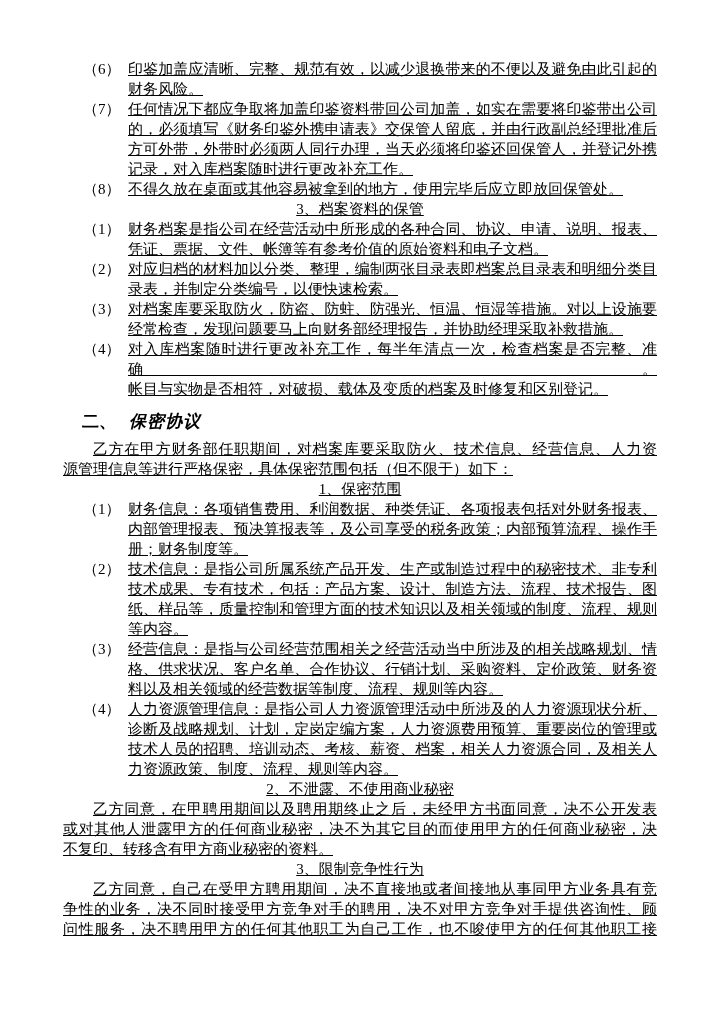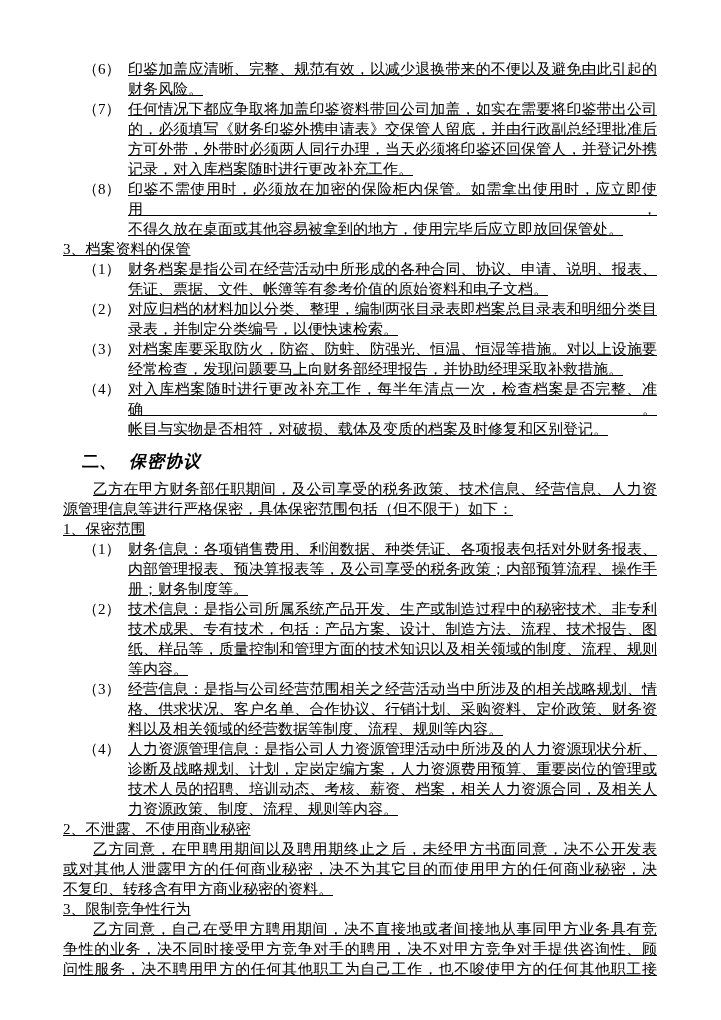--- a/index.html
+++ b/index.html
@@ -29,21 +29,21 @@
     text-align-last: justify;
   }
   .item { display: flex; }
   .item .num {
     flex: 0 0 65px;
     box-sizing: border-box;
     padding-left: 20px;
     white-space: nowrap;
   }
   .item .body { flex: 1; min-width: 0; }
-  .subhead { white-space: nowrap; }
+  .subhead { white-space: nowrap; text-align: center; }
   .para .indent { padding-left: 30px; }
   .heading {
     display: flex;
     font-weight: bold;
     font-size: 17px;
     line-height: 22px;
     margin: 12px 0 6px 0;
   }
   .heading .hnum {
     flex: 0 0 66px;
@@ -73,21 +73,20 @@
         <div class="line j">任何情况下都应争取将加盖印鉴资料带回公司加盖，如实在需要将印鉴带出公司</div>
         <div class="line j">的，必须填写《财务印鉴外携申请表》交保管人留底，并由行政副总经理批准后</div>
         <div class="line j">方可外带，外带时必须两人同行办理，当天必须将印鉴还回保管人，并登记外携</div>
         <div class="line">记录，对入库档案随时进行更改补充工作。</div>
       </div>
     </div>
 
     <div class="item">
       <span class="num">（8）</span>
       <div class="body">
-        <div class="line j">印鉴不需使用时，必须放在加密的保险柜内保管。如需拿出使用时，应立即使用，</div>
         <div class="line">不得久放在桌面或其他容易被拿到的地方，使用完毕后应立即放回保管处。</div>
       </div>
     </div>
 
     <div class="line subhead">3、档案资料的保管</div>
 
     <div class="item">
       <span class="num">（1）</span>
       <div class="body">
         <div class="line j">财务档案是指公司在经营活动中所形成的各种合同、协议、申请、说明、报表、</div>
@@ -118,21 +117,21 @@
         <div class="line">帐目与实物是否相符，对破损、载体及变质的档案及时修复和区别登记。</div>
       </div>
     </div>
 
     <div class="heading">
       <span class="hnum">二、</span>
       <span class="htitle">保密协议</span>
     </div>
 
     <div class="para">
-      <div class="line j indent">乙方在甲方财务部任职期间，及公司享受的税务政策、技术信息、经营信息、人力资</div>
+      <div class="line j indent">乙方在甲方财务部任职期间，对档案库要采取防火、技术信息、经营信息、人力资</div>
       <div class="line">源管理信息等进行严格保密，具体保密范围包括（但不限于）如下：</div>
     </div>
 
     <div class="line subhead">1、保密范围</div>
 
     <div class="item">
       <span class="num">（1）</span>
       <div class="body">
         <div class="line j">财务信息：各项销售费用、利润数据、种类凭证、各项报表包括对外财务报表、</div>
         <div class="line j">内部管理报表、预决算报表等，及公司享受的税务政策；内部预算流程、操作手</div>

